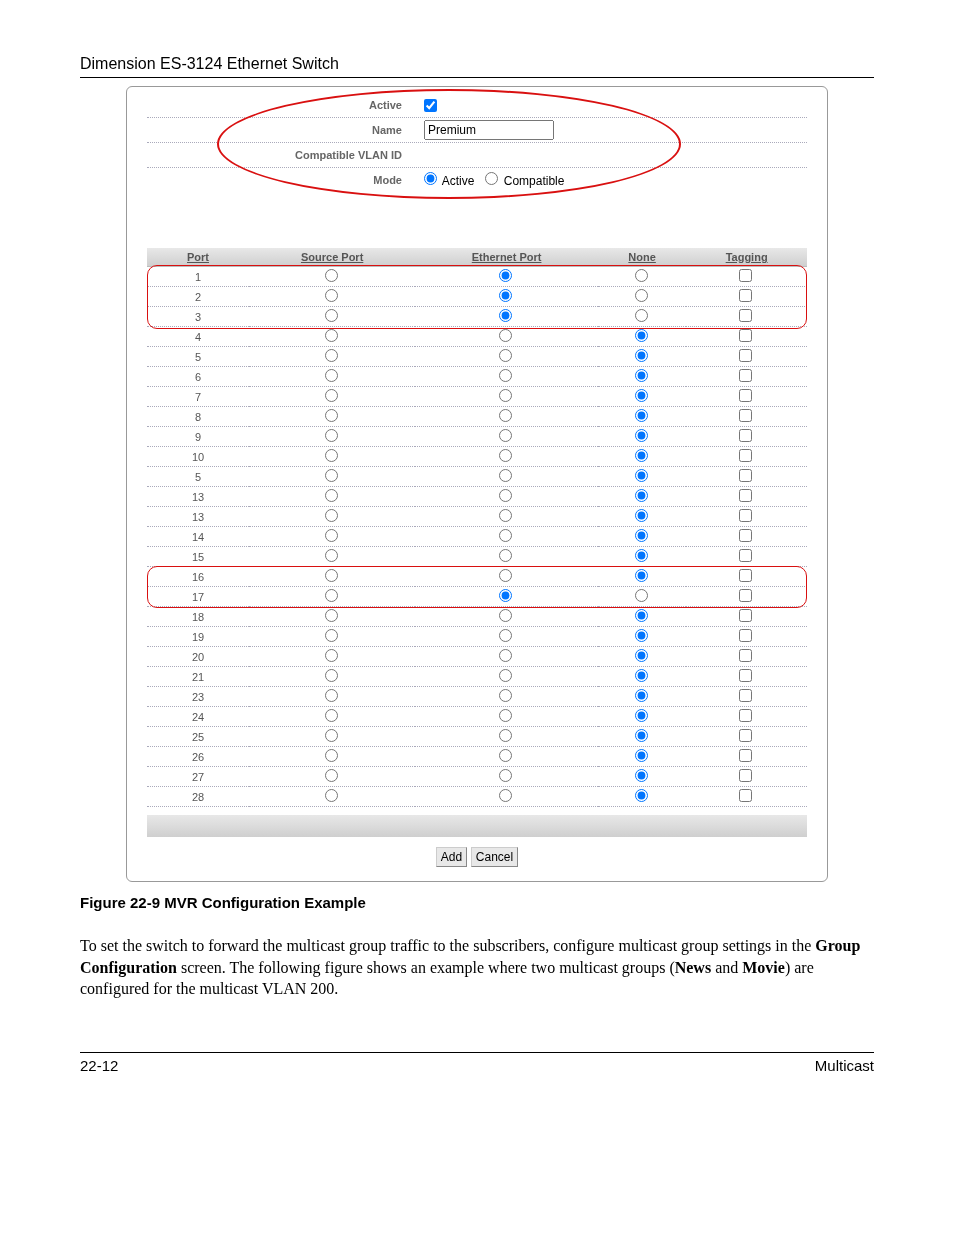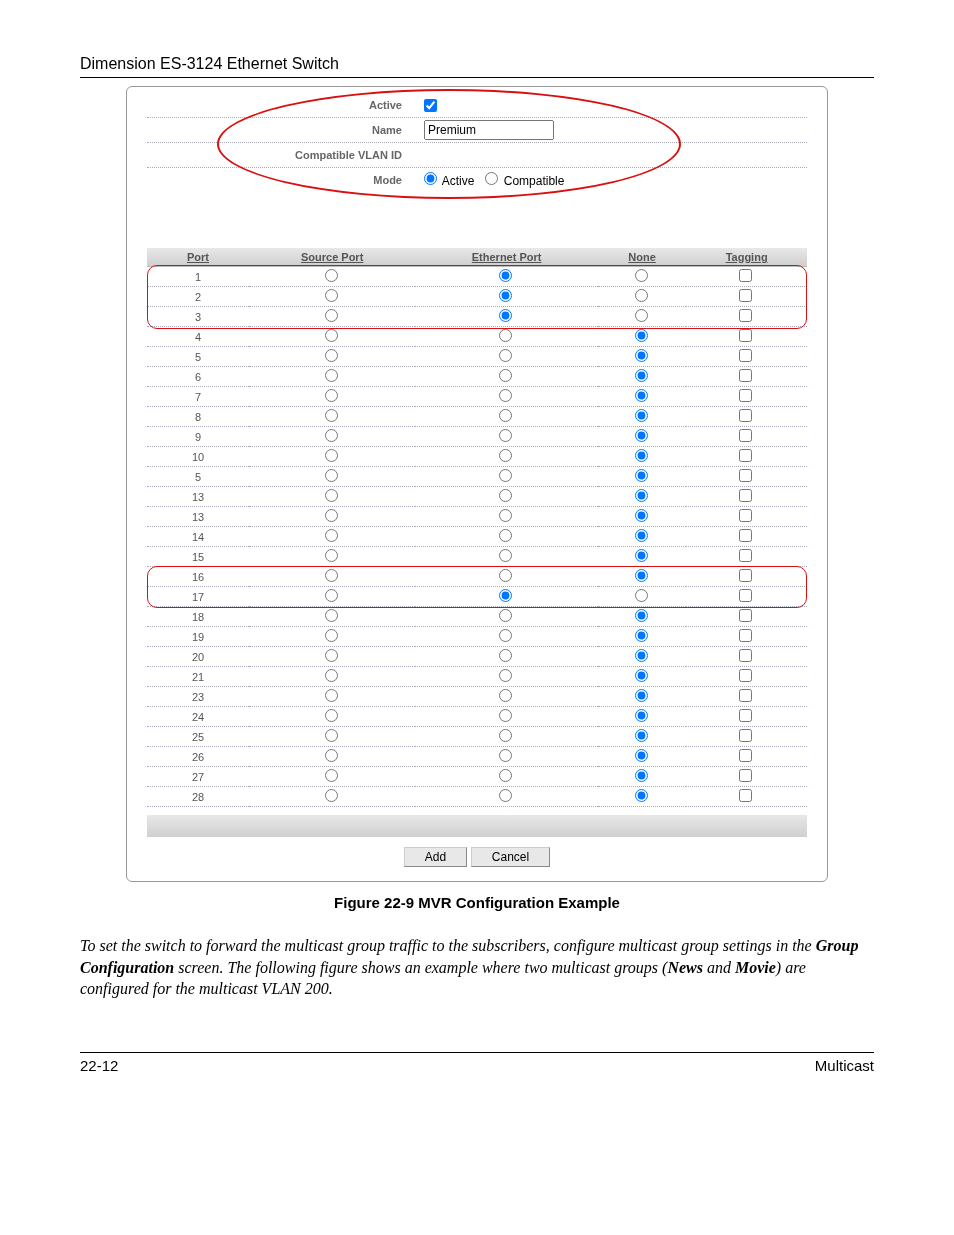--- a/index.html
+++ b/index.html
@@ -160,40 +160,39 @@
     box-sizing: border-box;
   }
   .grey-bar {
     margin: 8px 20px 10px 20px;
     height: 22px;
     background: linear-gradient(#e8e8e8, #cfcfcf);
   }
   .btn-row { text-align:center; }
   .btn {
     font-size: 12px;
-    padding: 2px 20px;
+    padding: 2px 4px;
     background: #e8e8e8;
     border: 1px solid #888;
     border-top-color:#ccc; border-left-color:#ccc;
     cursor: pointer;
   }
 
   .caption {
-    text-align: center;
+    text-align: left;
     font-weight: bold;
     font-size: 15px;
     margin: 12px 0 24px 0;
     font-family: Arial, Helvetica, sans-serif;
   }
   .para {
     font-family: "Times New Roman", Times, serif;
     font-size: 16px;
     line-height: 1.35;
     margin: 3px 0;
-    font-style: italic;
   }
   .footer-rule {
     border: none;
     border-top: 1px solid #000;
     margin: 52px 0 4px 0;
   }
   .footer {
     display: flex;
     justify-content: space-between;
     font-size: 15px;

